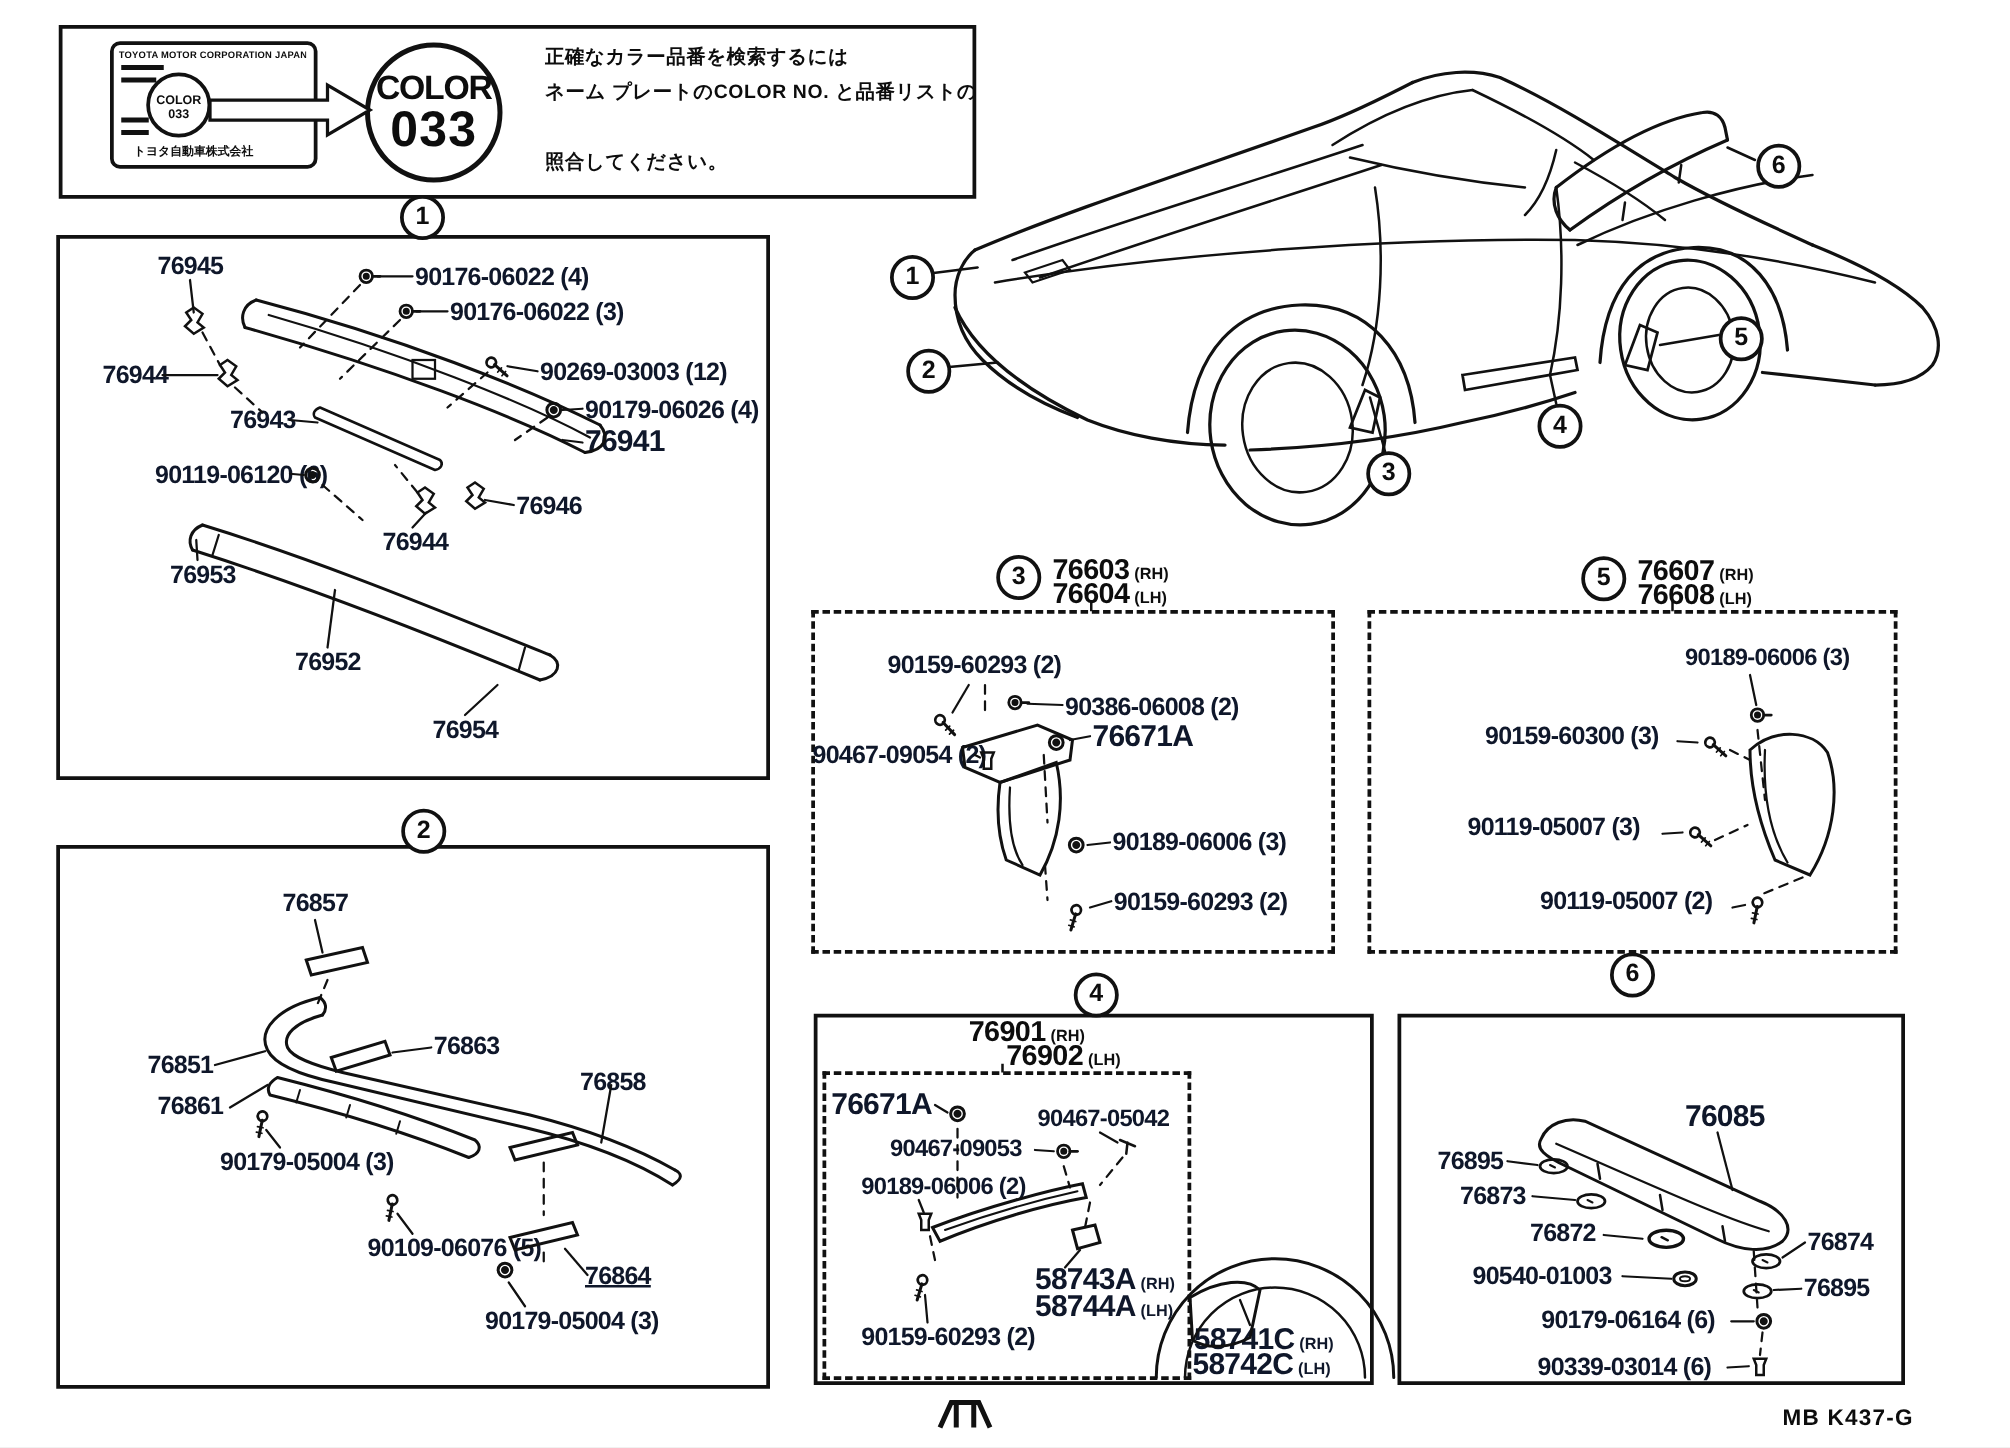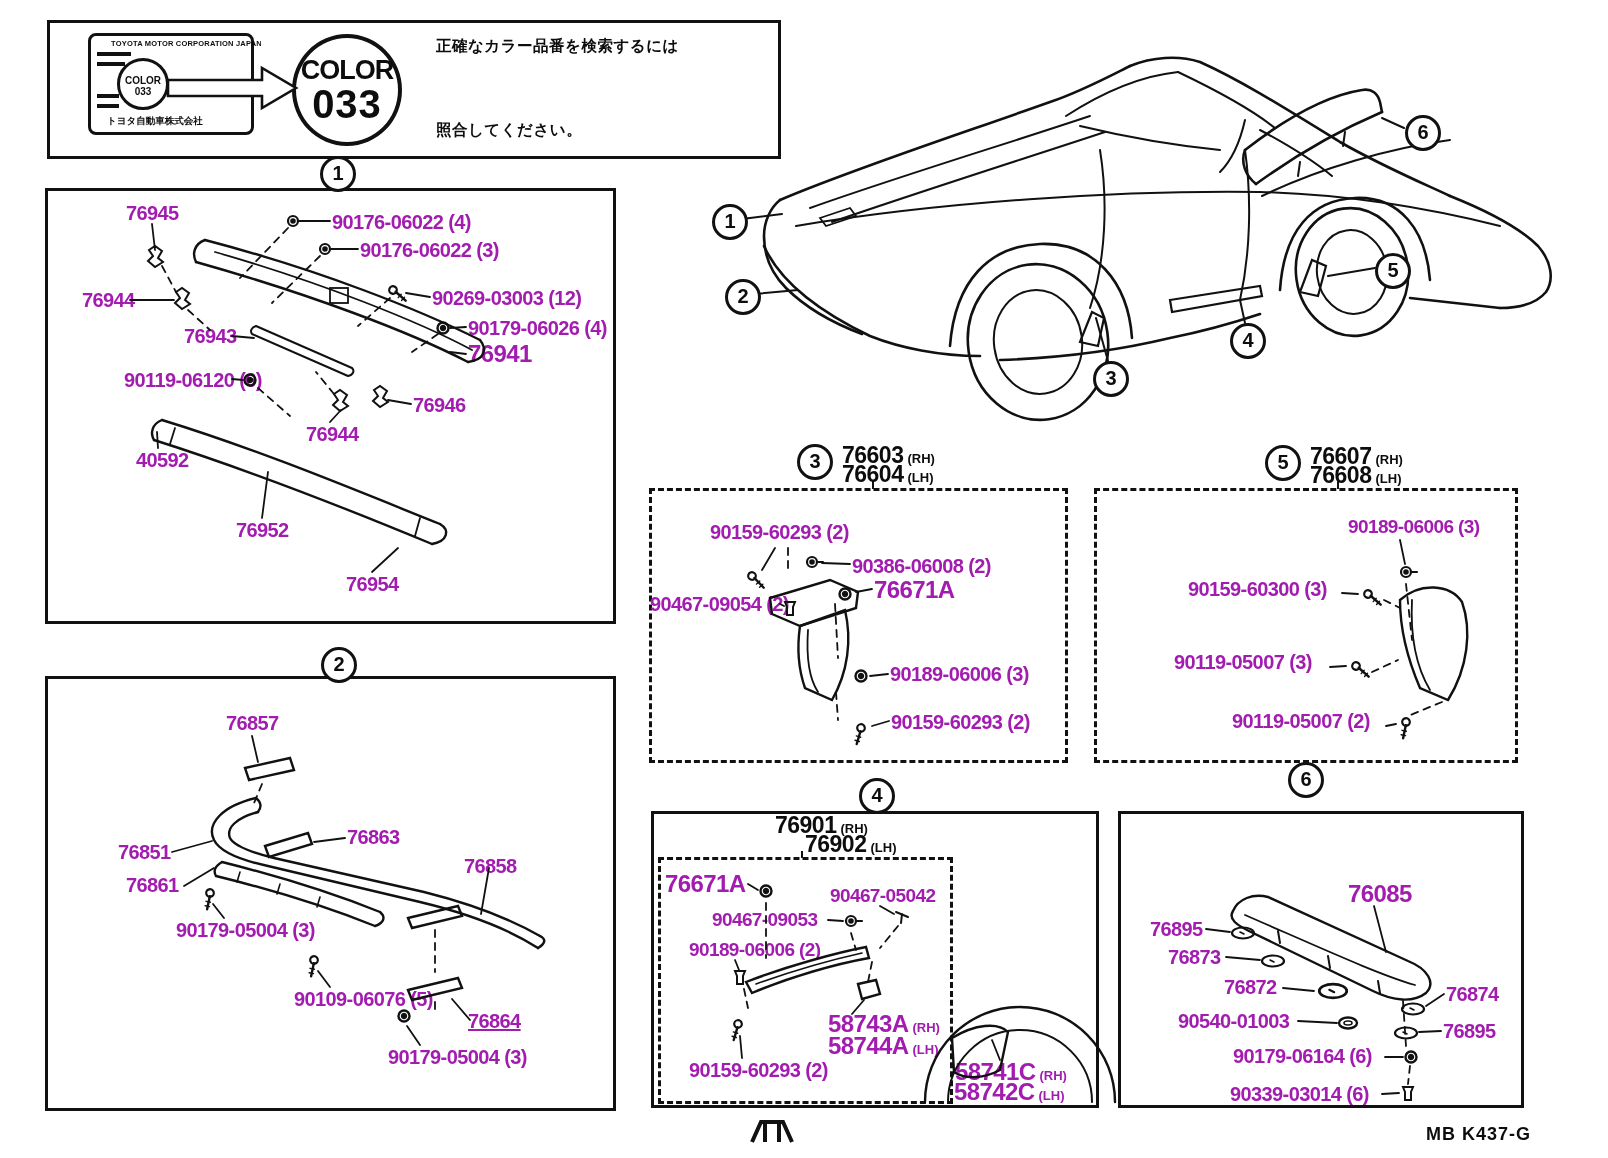--- a/index.html
+++ b/index.html
@@ -1,34 +1,34 @@
 <!DOCTYPE html>
 <html><head>
 <meta charset="utf-8">
 <style>
   html,body{margin:0;padding:0;background:#e8e8e8;}
   .page{position:relative;width:1608px;height:1158px;background:#ffffff;overflow:hidden;
         font-family:"Liberation Sans",sans-serif;color:#0d0d0d;}
   .box{position:absolute;border:3px solid #111;}
   .box.dashed{border:3px dashed #111;}
   .lbl{position:absolute;font:700 20px/1.02 "Liberation Sans",sans-serif;
-       letter-spacing:-0.6px;white-space:nowrap;color:#a21caf;}
+       letter-spacing:-0.6px;white-space:nowrap;color:#0f172a;}
   .lbl .tag{font-size:13px;font-weight:700;margin-left:4px;letter-spacing:0;}
   .lbl.big{font-size:24px;}
   .lbl.sm{font-size:19px;}
   .circ{position:absolute;width:30px;height:30px;border:3px solid #111;border-radius:50%;
         background:#fff;text-align:center;font:700 20px/29px "Liberation Sans",sans-serif;z-index:5;}
   .hdr{position:absolute;white-space:nowrap;z-index:4;}
   .hdr .no{font:700 23px/19px "Liberation Sans",sans-serif;letter-spacing:-0.5px;}
   .hdr .tag{font:700 13px "Liberation Sans",sans-serif;margin-left:4px;}
   .jp{position:absolute;font:700 15.5px/28px "Liberation Sans",sans-serif;letter-spacing:.5px;white-space:nowrap;}
   .svglayer{position:absolute;left:0;top:0;z-index:2;}
   .nameplate{position:absolute;left:88px;top:33px;width:160px;height:96px;border:3px solid #111;border-radius:8px;}
   .np-title{position:absolute;left:4px;top:3px;width:150px;text-align:center;
-            font:700 7.5px "Liberation Sans",sans-serif;letter-spacing:.2px;white-space:nowrap;overflow:hidden;margin-left:16px;}
+            font:700 7.5px "Liberation Sans",sans-serif;letter-spacing:.2px;white-space:nowrap;overflow:hidden;}
   .np-bar{position:absolute;height:4px;background:#111;}
   .np-circ{position:absolute;left:26px;top:22px;width:52px;height:52px;border:3px solid #111;border-radius:50%;
            text-align:center;font:700 10px/11px "Liberation Sans",sans-serif;padding-top:14px;box-sizing:border-box;background:#fff;z-index:2;}
   .np-co{position:absolute;left:16px;bottom:4px;width:140px;font:700 9.5px "Liberation Sans",sans-serif;white-space:nowrap;}
   .bigcirc{position:absolute;left:292px;top:34px;width:102px;height:104px;border:4px solid #111;border-radius:50%;
            display:flex;flex-direction:column;align-items:center;justify-content:center;background:#fff;}
   .bigcirc .l1{font:700 27px/27px "Liberation Sans",sans-serif;letter-spacing:-1px;}
   .bigcirc .l2{font:700 40px/40px "Liberation Sans",sans-serif;letter-spacing:1px;}
   .footer-code{position:absolute;left:1426px;top:1124px;font:700 18px "Liberation Sans",sans-serif;letter-spacing:1px;}
   .tick{position:absolute;width:2px;background:#111;}
@@ -49,20 +49,21 @@
       <span>COLOR</span><br>
       <span>033</span>
     </div>
     <div class="np-co">トヨタ自動車株式会社</div>
   </div>
   <div class="bigcirc">
     <span class="l1">COLOR</span>
     <span class="l2">033</span>
   </div>
   <div class="jp" style="left:436px;top:32px;">正確なカラー品番を検索するには</div>
+  <div class="jp" style="left:436px;top:60px;">ネーム プレートのCOLOR NO. と品番リストの</div>
   <div class="jp" style="left:436px;top:116px;">照合してください。</div>
 
   <div class="box" style="left:45px;top:188px;width:565px;height:430px;"></div>
   <div class="box" style="left:45px;top:676px;width:565px;height:429px;"></div>
   <div class="box dashed" style="left:649px;top:488px;width:413px;height:269px;"></div>
   <div class="box dashed" style="left:1094px;top:488px;width:418px;height:269px;"></div>
   <div class="box" style="left:651px;top:811px;width:442px;height:291px;"></div>
   <div class="box dashed" style="left:658px;top:857px;width:289px;height:241px;border-width:3px;"></div>
   <div class="box" style="left:1118px;top:811px;width:400px;height:291px;"></div>
 
@@ -387,21 +388,21 @@
   <div class="lbl" style="left:332px;top:212px;">90176-06022 (4)</div>
   <div class="lbl" style="left:360px;top:240px;">90176-06022 (3)</div>
   <div class="lbl" style="left:82px;top:290px;">76944</div>
   <div class="lbl" style="left:432px;top:288px;">90269-03003 (12)</div>
   <div class="lbl" style="left:184px;top:326px;">76943</div>
   <div class="lbl" style="left:468px;top:318px;">90179-06026 (4)</div>
   <div class="lbl big" style="left:468px;top:342px;">76941</div>
   <div class="lbl" style="left:124px;top:370px;">90119-06120 (6)</div>
   <div class="lbl" style="left:413px;top:395px;">76946</div>
   <div class="lbl" style="left:306px;top:424px;">76944</div>
-  <div class="lbl" style="left:136px;top:450px;">40592</div>
+  <div class="lbl" style="left:136px;top:450px;">76953</div>
   <div class="lbl" style="left:236px;top:520px;">76952</div>
   <div class="lbl" style="left:346px;top:574px;">76954</div>
 
   <div class="lbl" style="left:226px;top:713px;">76857</div>
   <div class="lbl" style="left:347px;top:827px;">76863</div>
   <div class="lbl" style="left:118px;top:842px;">76851</div>
   <div class="lbl" style="left:464px;top:856px;">76858</div>
   <div class="lbl" style="left:126px;top:875px;">76861</div>
   <div class="lbl" style="left:176px;top:920px;">90179-05004 (3)</div>
   <div class="lbl" style="left:294px;top:989px;">90109-06076 (5)</div>

